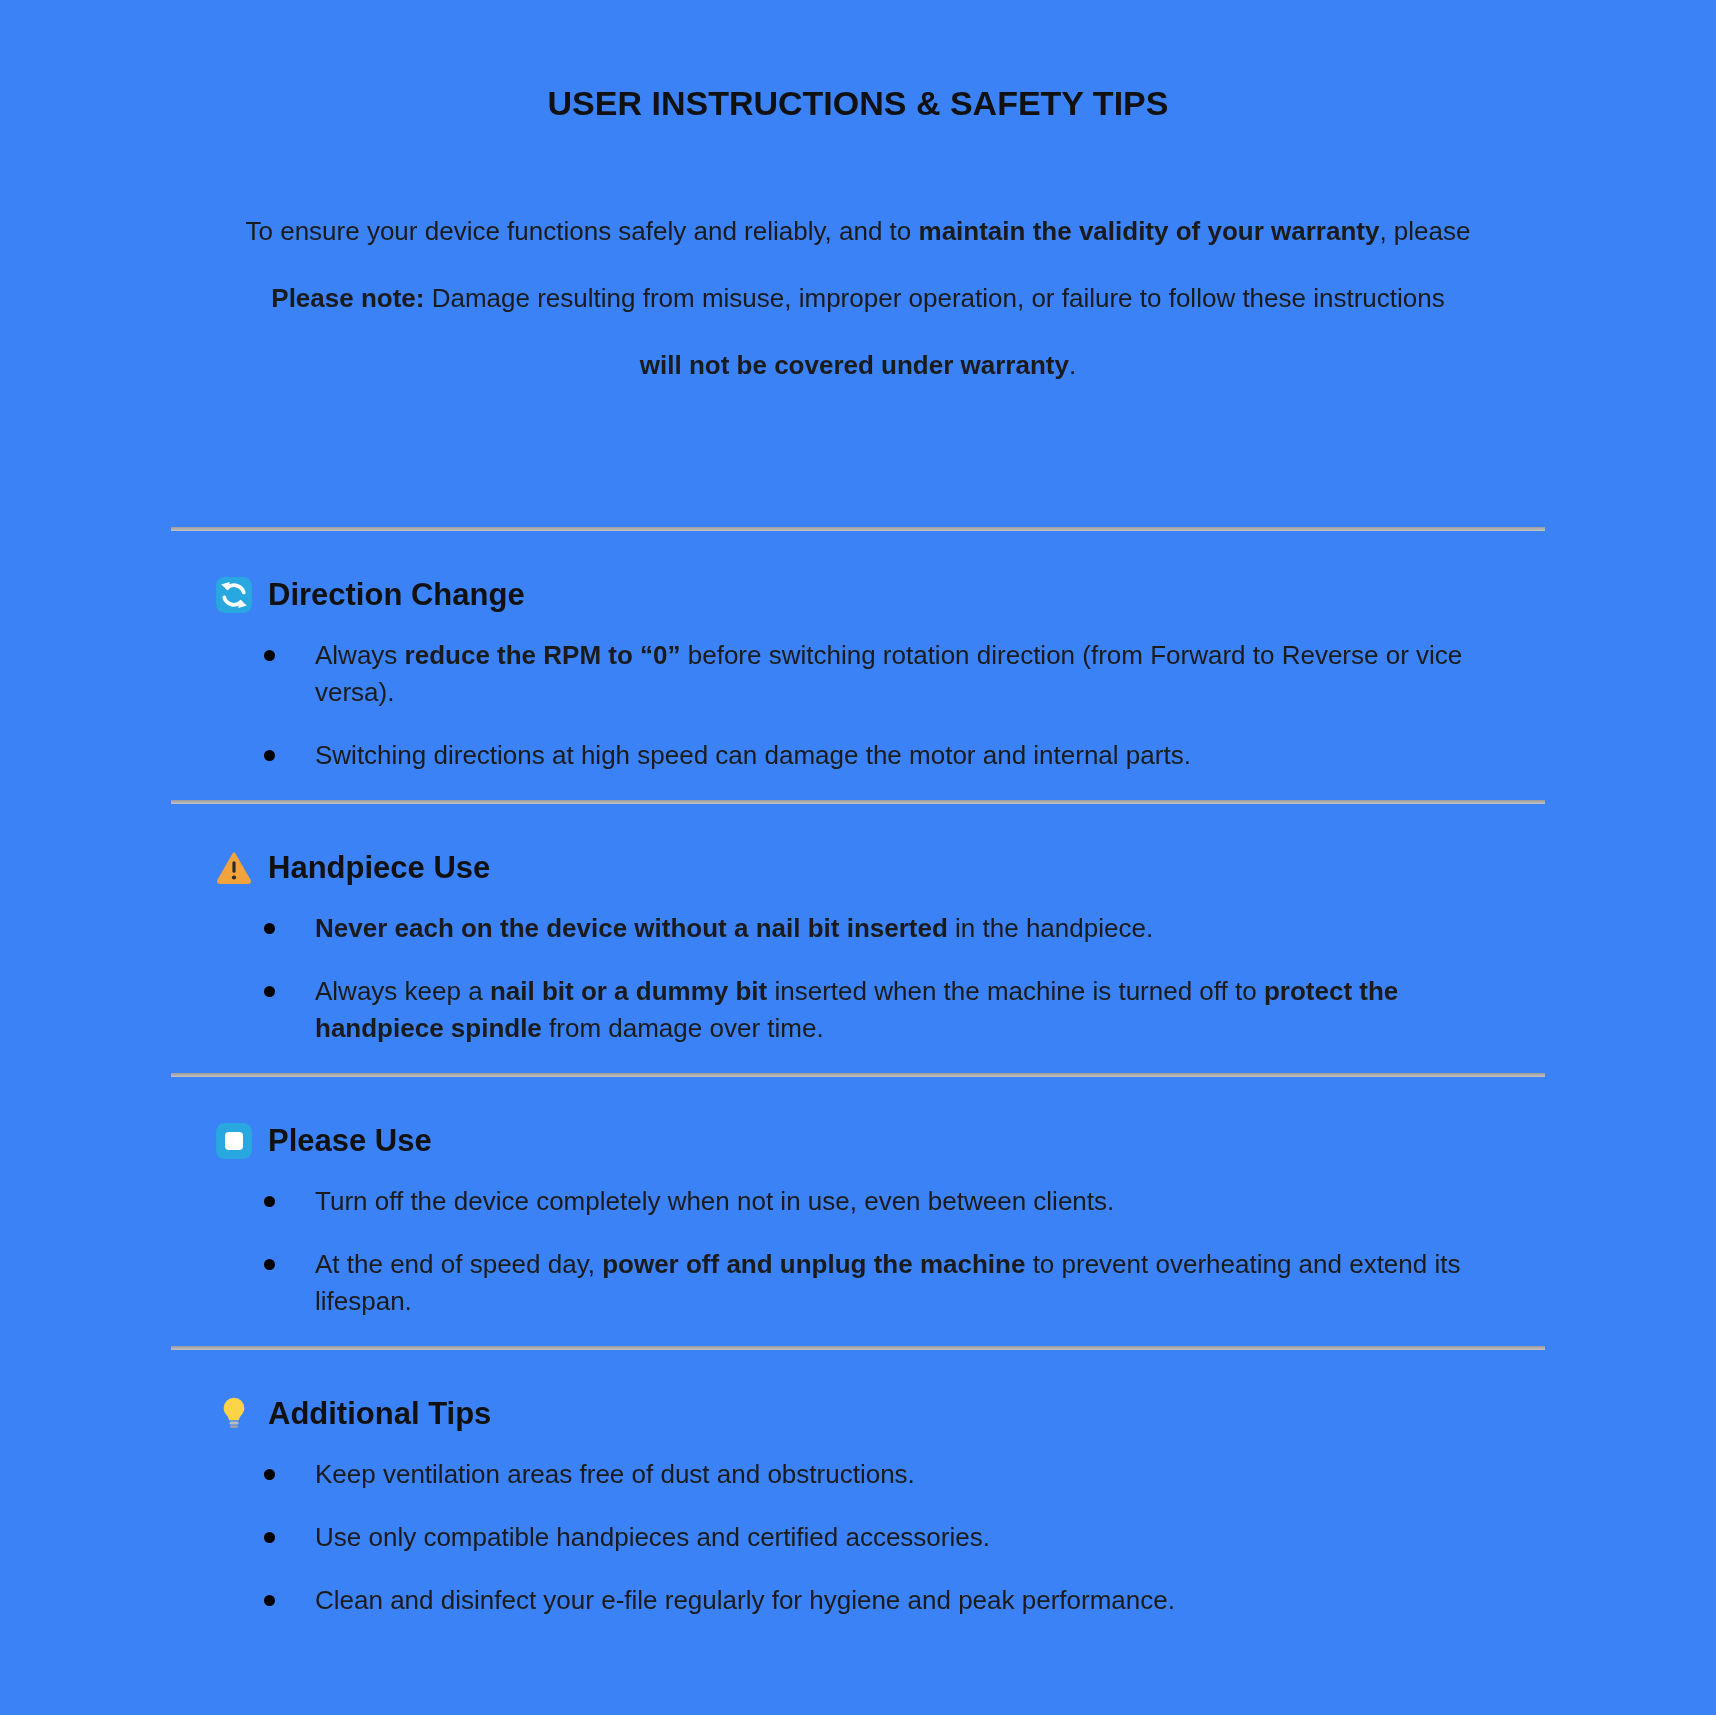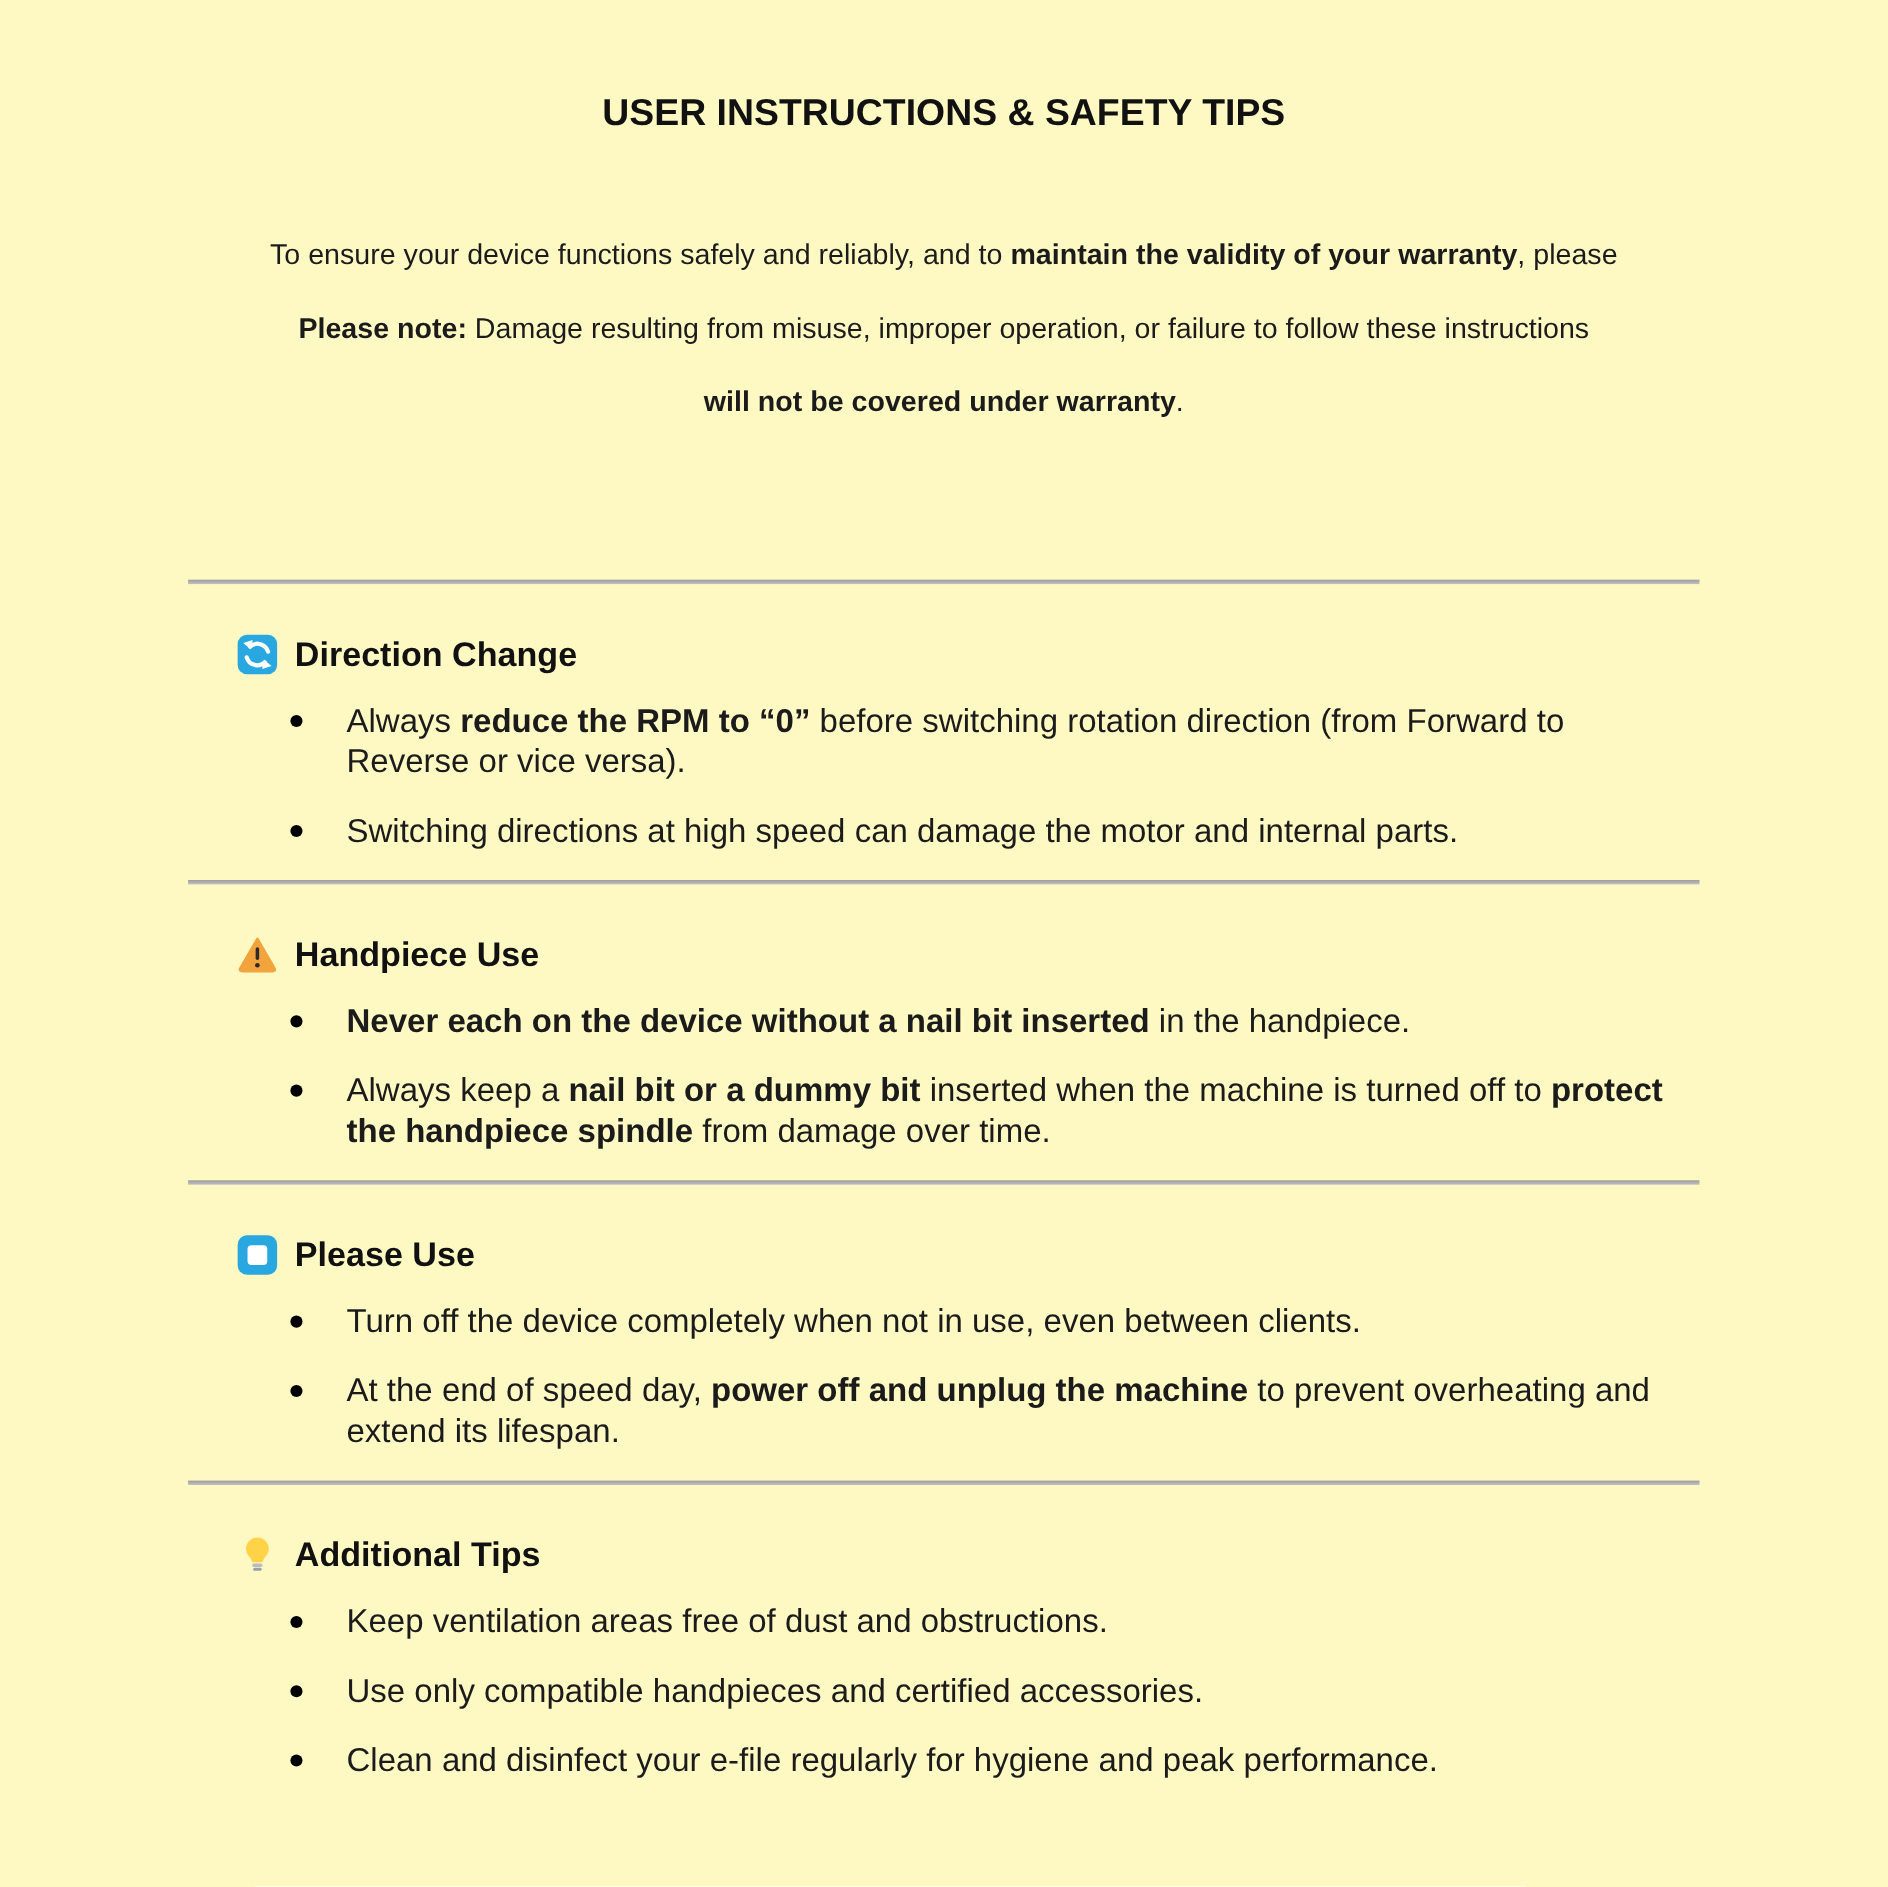--- a/index.html
+++ b/index.html
@@ -1,17 +1,17 @@
 <!DOCTYPE html>
 <html><head>
 <meta charset="utf-8">
 <style>
   html,body{margin:0;padding:0;background:#fff;}
   .page{
-    width:1716px;height:1715px;background:#fef9c3;overflow:hidden;
+    width:1716px;height:1715px;background:#3b82f6;overflow:hidden;
     font-family:"Liberation Sans",sans-serif;color:#1b1b1b;position:relative;
   }
   .title{
     margin:0;padding-top:83px;text-align:center;
     font-size:34px;line-height:40px;font-weight:700;color:#111;
   }
   .intro{
     margin-top:90px;padding:0 150px;text-align:center;
     font-size:26px;line-height:37px;
   }
@@ -22,21 +22,21 @@
     background:linear-gradient(#9c9c9c,#c2c2c2);
   }
   .rule.first{margin-top:143px;}
   .rule.next{margin-top:26px;}
   .section{margin:44px 190px 0 215px;}
   .heading{display:flex;align-items:center;gap:15px;font-size:31px;font-weight:700;line-height:40px;color:#111;}
   .h-icon{width:38px;height:38px;flex:0 0 auto;display:block;}
   .bullets{list-style:none;margin:22px 0 0;padding:0;}
   .bullets li{
     position:relative;padding-left:100px;
-    font-size:30px;line-height:37px;margin-bottom:26px;
+    font-size:26px;line-height:37px;margin-bottom:26px;
   }
   .bullets li::before{
     content:"";position:absolute;left:49px;top:13px;
     width:11px;height:11px;border-radius:50%;background:#000;
   }
   
   .sync-arrows path{stroke:#fff;stroke-width:3.6;fill:none;stroke-linecap:round;}
   .tri{stroke:#F2A33C;stroke-width:2.5;stroke-linejoin:round;}
   .excl{fill:#2b2b2b;}
 </style>

